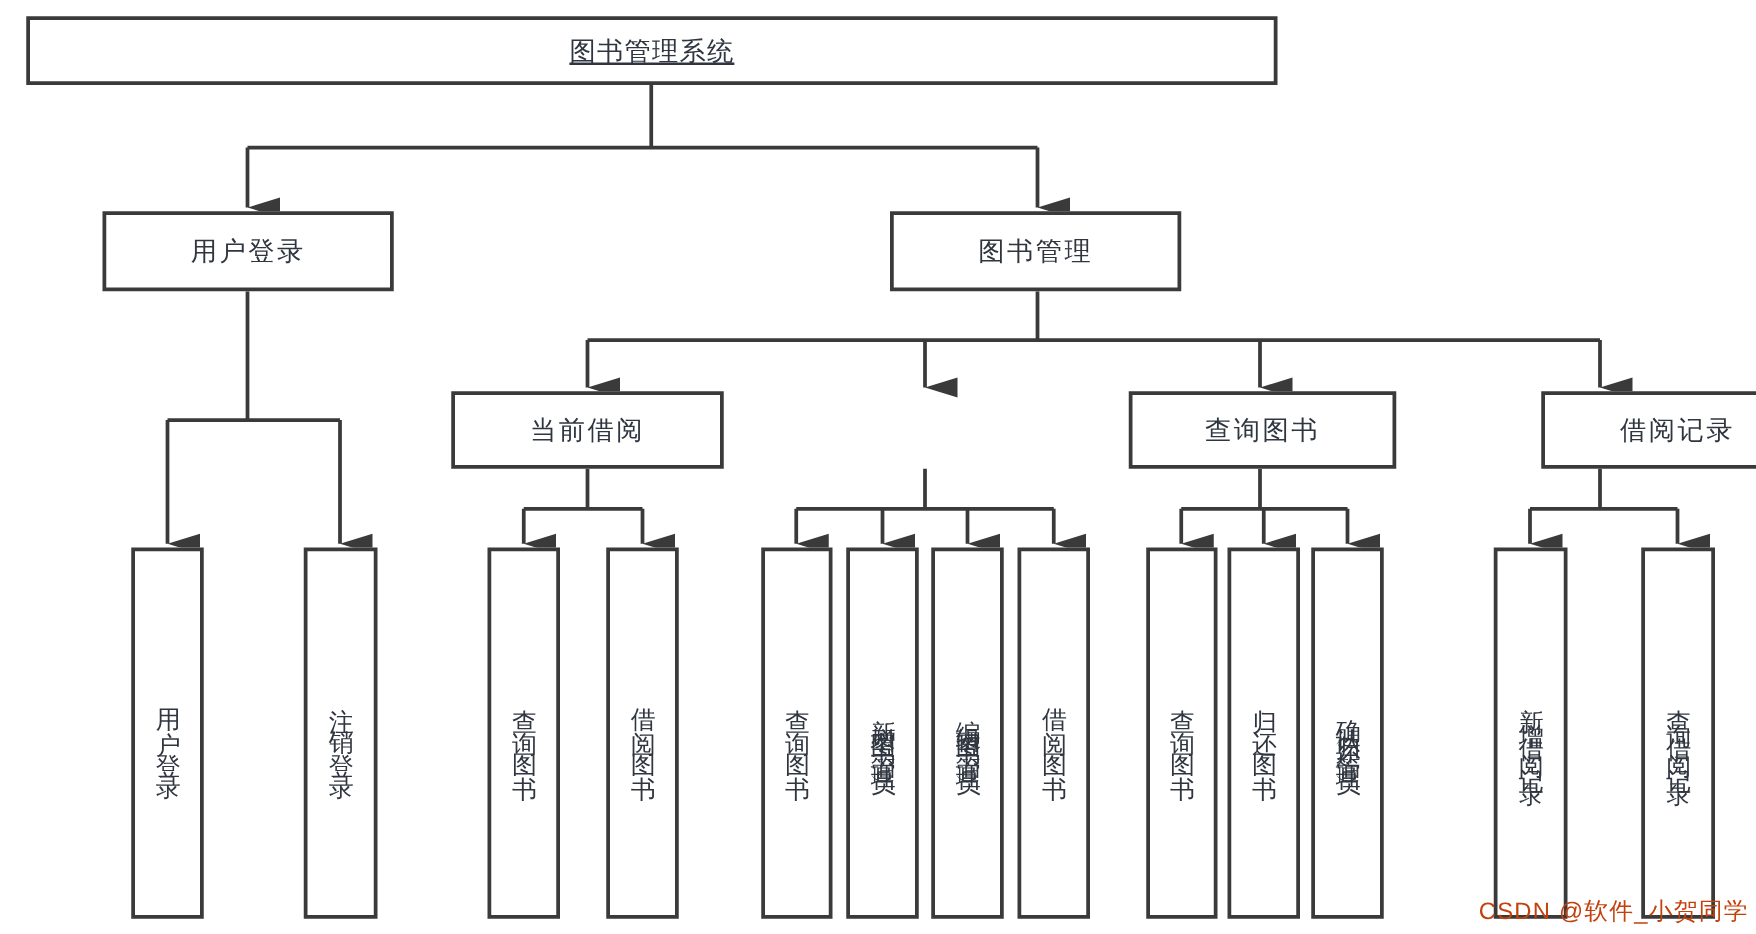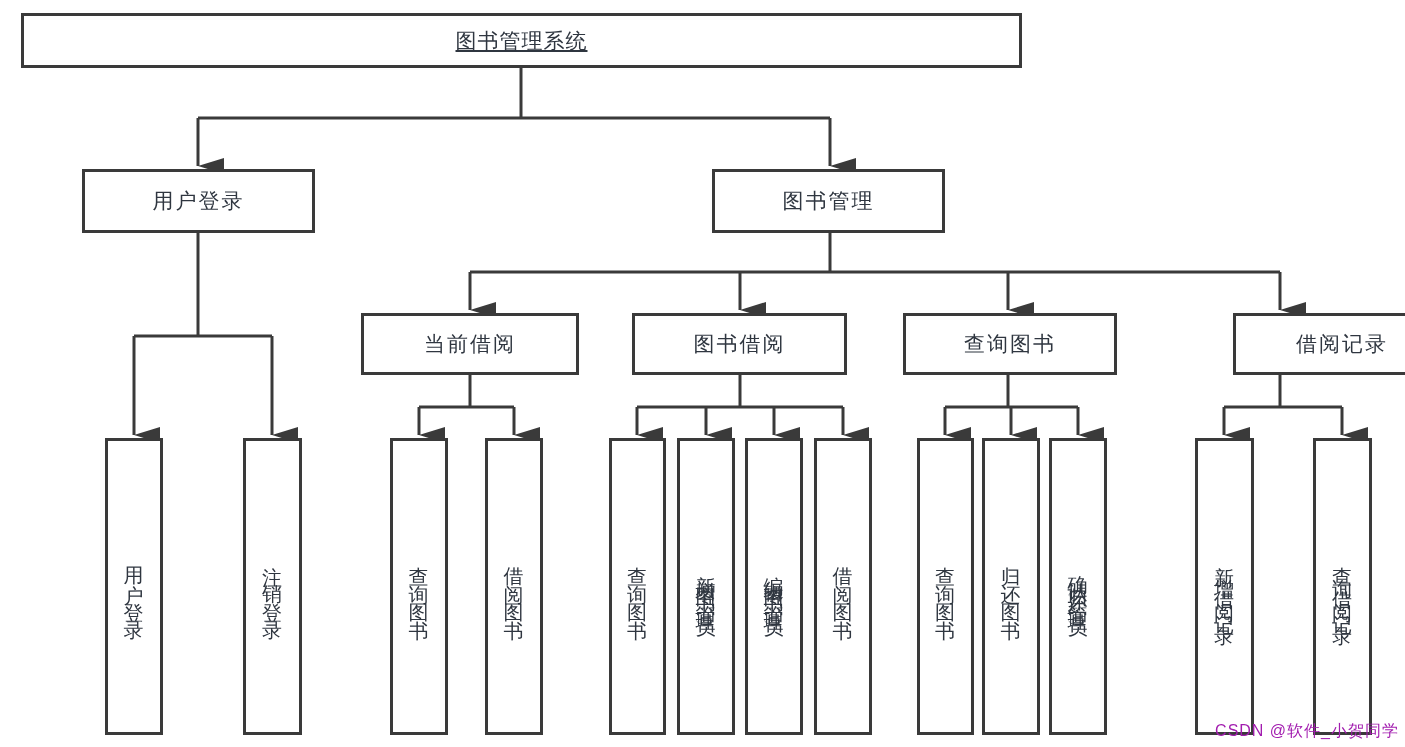--- a/index.html
+++ b/index.html
@@ -30,22 +30,22 @@
     font-size: 20px;
     line-height: 1;
   }
   .sp-wide  { letter-spacing: 18px; }
   .sp-mid   { letter-spacing: 12px; }
   .sp-tight { letter-spacing: 6px; }
   .watermark {
     position: absolute;
     right: 6px;
     bottom: 5px;
-    font-size: 16px;
-    color: #a21caf;
+    font-size: 19px;
+    color: #c2410c;
     letter-spacing: 1px;
     white-space: nowrap;
   }
 </style>
 </head>
 <body>
 
 <div id="stage">
 
   <svg id="wires" viewBox="0 0 1405 747" xmlns="http://www.w3.org/2000/svg">
@@ -97,21 +97,20 @@
       <path d="M1342,407 L1342,435" marker-end="url(#arrow)"></path>
     </g>
   </svg>
 
   <div class="node root-node" style="left:21px; top:13px; width:1001px; height:55px;">图书管理系统</div>
 
   <div class="node h-node" style="left:82px; top:169px; width:233px; height:64px;">用户登录</div>
   <div class="node h-node" style="left:712px; top:169px; width:233px; height:64px;">图书管理</div>
 
   <div class="node h-node" style="left:361px; top:313px; width:218px; height:62px;">当前借阅</div>
-  <div class="node h-node" style="left:632px; top:313px; width:215px; height:62px;">图书借阅</div>
   <div class="node h-node" style="left:903px; top:313px; width:214px; height:62px;">查询图书</div>
   <div class="node h-node" style="left:1233px; top:313px; width:218px; height:62px;">借阅记录</div>
 
   <div class="node v-node sp-wide" style="left:105px; top:438px; width:58px; height:297px;">用户登录</div>
   <div class="node v-node sp-wide" style="left:243px; top:438px; width:59px; height:297px;">注销登录</div>
 
   <div class="node v-node sp-wide" style="left:390px; top:438px; width:58px; height:297px;">查询图书</div>
   <div class="node v-node sp-wide" style="left:485px; top:438px; width:58px; height:297px;">借阅图书</div>
 
   <div class="node v-node sp-wide" style="left:609px; top:438px; width:57px; height:297px;">查询图书</div>

